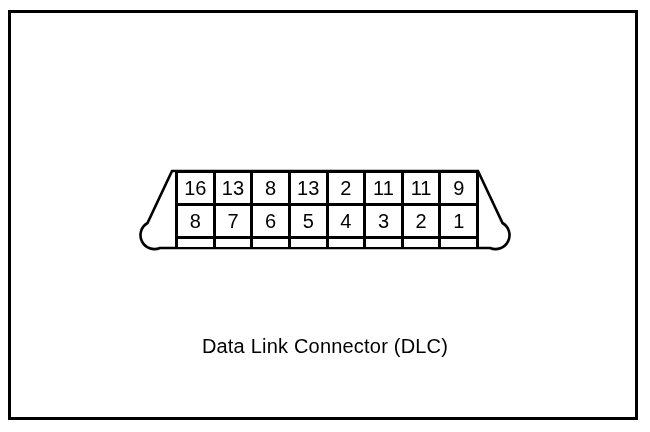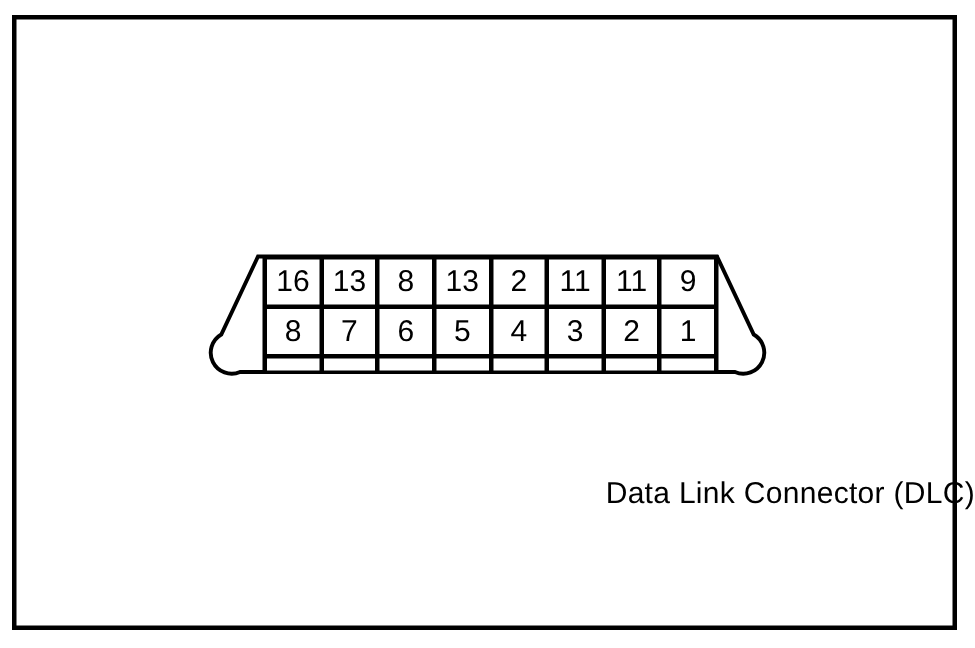--- a/index.html
+++ b/index.html
@@ -61,23 +61,23 @@
     justify-content: center;
     font-size: 20px;
     line-height: 1;
   }
   .cell.skirt {
     
   }
   .caption {
     position: absolute;
     left: 0;
-    top: 318px;
+    top: 335px;
     width: 650px;
-    text-align: right;
+    text-align: center;
     font-size: 20px;
     letter-spacing: 0.2px;
   }
   .figcode {
     position: absolute;
     top: 377px;
     right: 35px;
     font-size: 16px;
     letter-spacing: 0.3px;
   }

